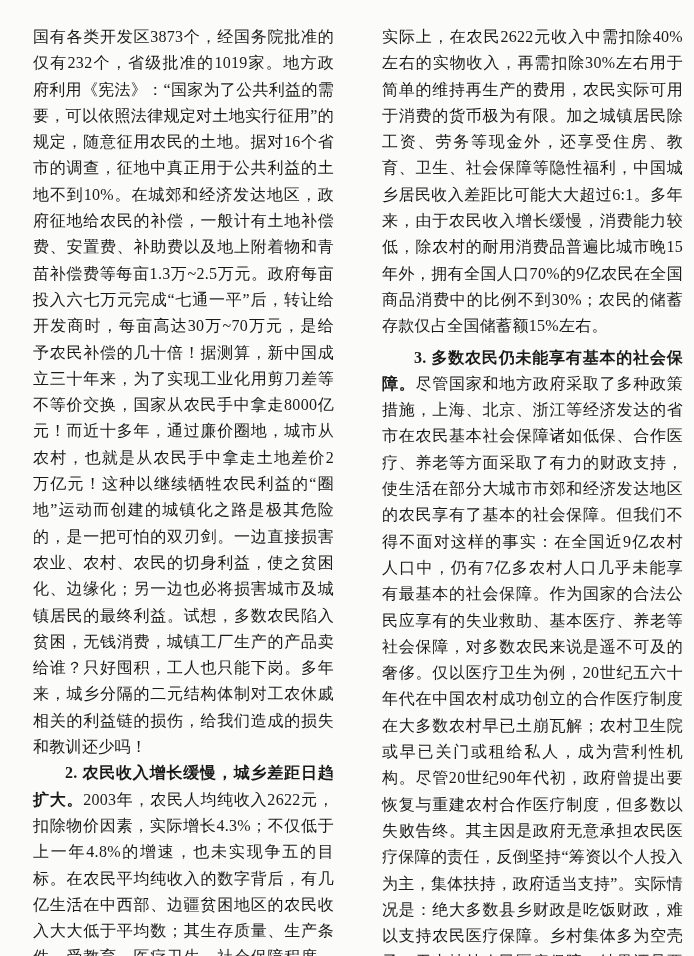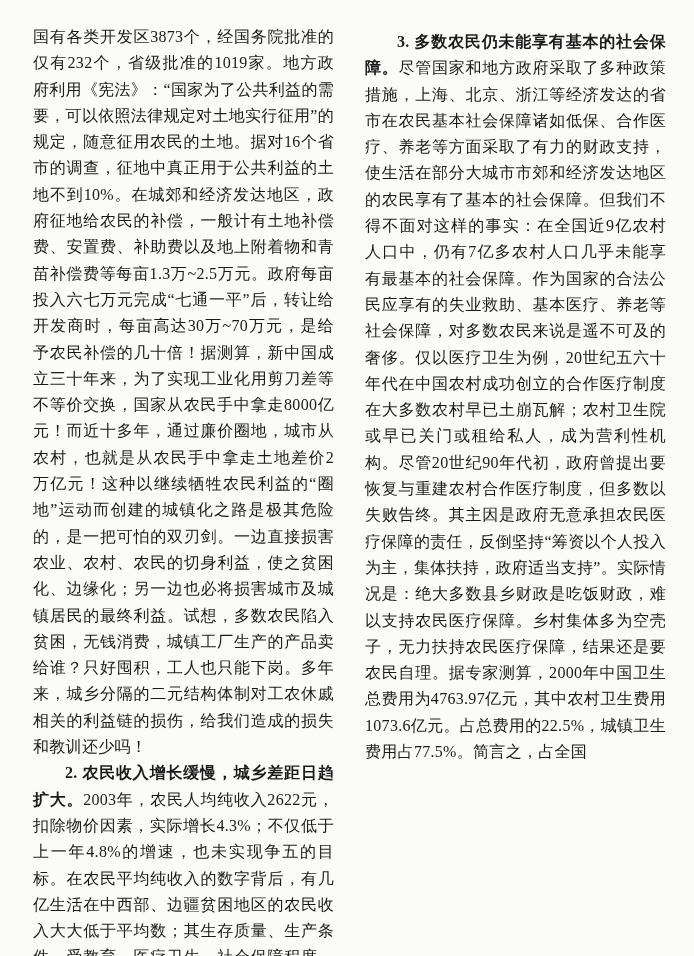--- a/index.html
+++ b/index.html
@@ -15,21 +15,21 @@
     overflow: hidden;
     font-family: "Liberation Serif", "DejaVu Serif", serif;
   }
   .columns {
     position: absolute;
     top: 24px;
     left: 33px;
     right: 28px;
     bottom: 0;
     display: flex;
-    gap: 31px;
+    gap: 48px;
   }
   .text-column {
     width: 301px;
     flex: 0 0 301px;
   }
   .text-column p {
     margin: 0;
     font-size: 16px;
     line-height: 26.3px;
     color: #1a1a1a;
@@ -51,16 +51,17 @@
 </head>
 <body>
 
 <div class="page" style="background: rgb(251, 251, 249); color: rgb(26, 26, 26);">
   <div class="columns">
     <div class="text-column">
         <p>国有各类开发区3873个，经国务院批准的仅有232个，省级批准的1019家。地方政府利用《宪法》：“国家为了公共利益的需要，可以依照法律规定对土地实行征用”的规定，随意征用农民的土地。据对16个省市的调查，征地中真正用于公共利益的土地不到10%。在城郊和经济发达地区，政府征地给农民的补偿，一般计有土地补偿费、安置费、补助费以及地上附着物和青苗补偿费等每亩1.3万~2.5万元。政府每亩投入六七万元完成“七通一平”后，转让给开发商时，每亩高达30万~70万元，是给予农民补偿的几十倍！据测算，新中国成立三十年来，为了实现工业化用剪刀差等不等价交换，国家从农民手中拿走8000亿元！而近十多年，通过廉价圈地，城市从农村，也就是从农民手中拿走土地差价2万亿元！这种以继续牺牲农民利益的“圈地”运动而创建的城镇化之路是极其危险的，是一把可怕的双刃剑。一边直接损害农业、农村、农民的切身利益，使之贫困化、边缘化；另一边也必将损害城市及城镇居民的最终利益。试想，多数农民陷入贫困，无钱消费，城镇工厂生产的产品卖给谁？只好囤积，工人也只能下岗。多年来，城乡分隔的二元结构体制对工农休戚相关的利益链的损伤，给我们造成的损失和教训还少吗！</p>
         <p class="indent"><b class="lead">2. 农民收入增长缓慢，城乡差距日趋扩大。</b>2003年，农民人均纯收入2622元，扣除物价因素，实际增长4.3%；不仅低于上一年4.8%的增速，也未实现争五的目标。在农民平均纯收入的数字背后，有几亿生活在中西部、边疆贫困地区的农民收入大大低于平均数；其生存质量、生产条件、受教育、医疗卫生、社会保障程度，与城市和经济发达地区相比，不仅没有缩小，且呈日益扩大的态势。工农差距、城乡差距、东西部差距继续扩大。2003年城镇居民人均可支配收入为8100元左右，表面上算，城乡居民收入比为3:1。</p>
       </div>
     <div class="text-column">
+        <p>实际上，在农民2622元收入中需扣除40%左右的实物收入，再需扣除30%左右用于简单的维持再生产的费用，农民实际可用于消费的货币极为有限。加之城镇居民除工资、劳务等现金外，还享受住房、教育、卫生、社会保障等隐性福利，中国城乡居民收入差距比可能大大超过6:1。多年来，由于农民收入增长缓慢，消费能力较低，除农村的耐用消费品普遍比城市晚15年外，拥有全国人口70%的9亿农民在全国商品消费中的比例不到30%；农民的储蓄存款仅占全国储蓄额15%左右。</p>
         <p class="indent extra-space"><b class="lead">3. 多数农民仍未能享有基本的社会保障。</b>尽管国家和地方政府采取了多种政策措施，上海、北京、浙江等经济发达的省市在农民基本社会保障诸如低保、合作医疗、养老等方面采取了有力的财政支持，使生活在部分大城市市郊和经济发达地区的农民享有了基本的社会保障。但我们不得不面对这样的事实：在全国近9亿农村人口中，仍有7亿多农村人口几乎未能享有最基本的社会保障。作为国家的合法公民应享有的失业救助、基本医疗、养老等社会保障，对多数农民来说是遥不可及的奢侈。仅以医疗卫生为例，20世纪五六十年代在中国农村成功创立的合作医疗制度在大多数农村早已土崩瓦解；农村卫生院或早已关门或租给私人，成为营利性机构。尽管20世纪90年代初，政府曾提出要恢复与重建农村合作医疗制度，但多数以失败告终。其主因是政府无意承担农民医疗保障的责任，反倒坚持“筹资以个人投入为主，集体扶持，政府适当支持”。实际情况是：绝大多数县乡财政是吃饭财政，难以支持农民医疗保障。乡村集体多为空壳子，无力扶持农民医疗保障，结果还是要农民自理。据专家测算，2000年中国卫生总费用为4763.97亿元，其中农村卫生费用1073.6亿元。占总费用的22.5%，城镇卫生费用占77.5%。简言之，占全国</p>
       </div>
   </div>
 </div>
 
 </body></html>

